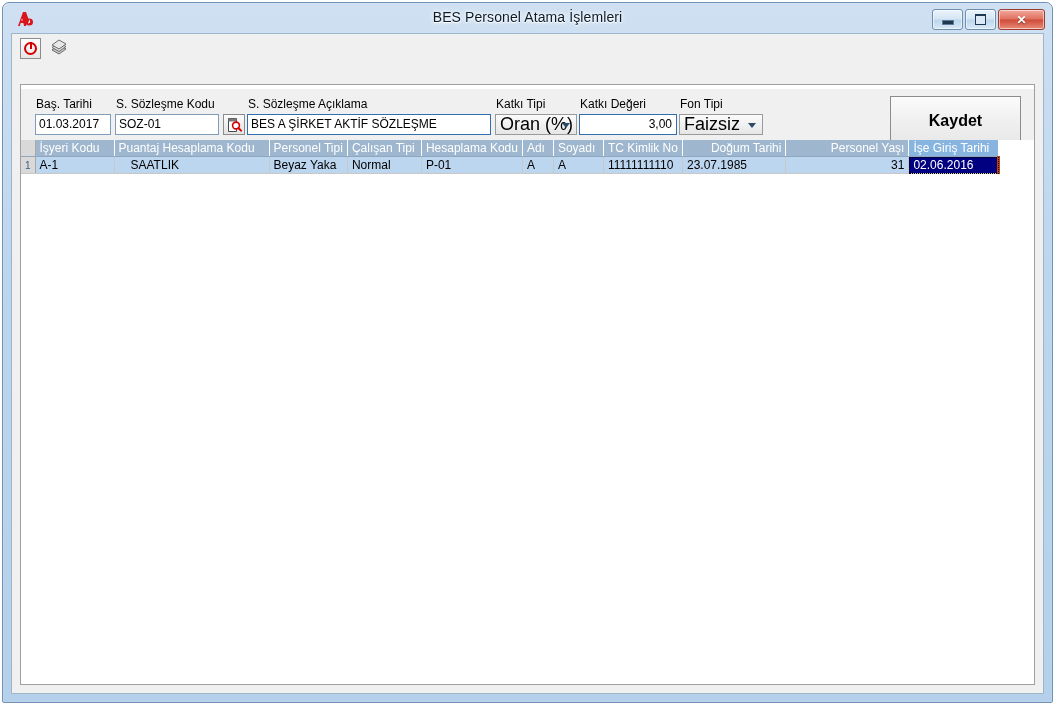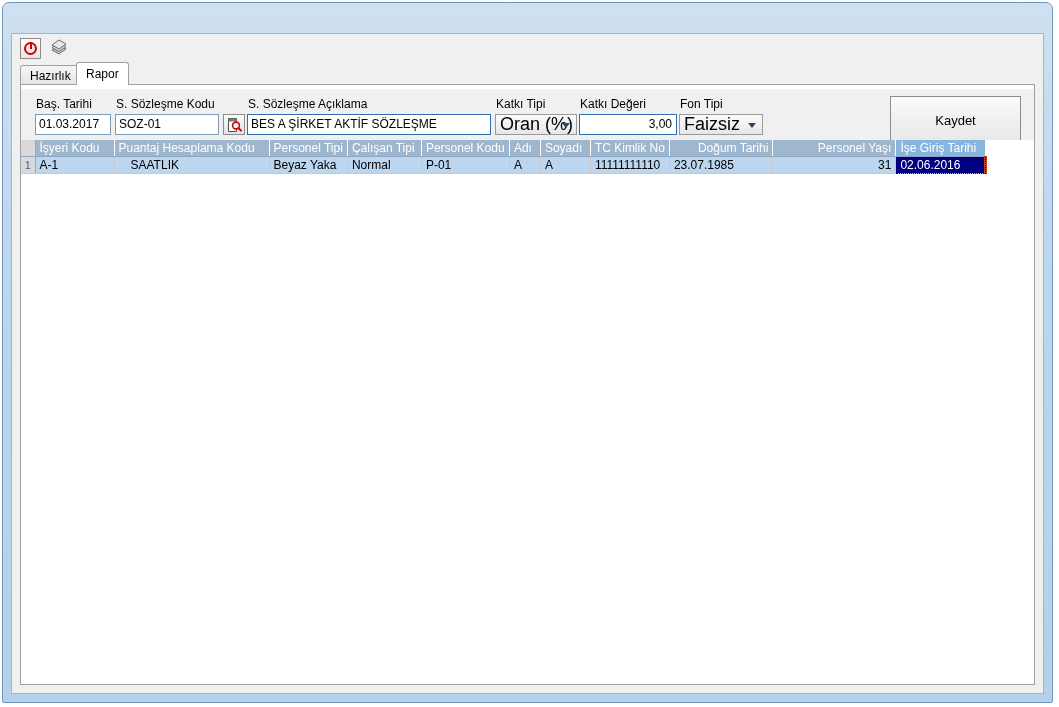--- a/index.html
+++ b/index.html
@@ -242,22 +242,22 @@
   }
 
   .save-btn {
     position: absolute;
     right: 13px; top: 7px;
     width: 131px; height: 49px;
     box-sizing: border-box;
     border: 1px solid #8c8c8c;
     background: linear-gradient(180deg,#fbfbfb 0%, #f0f0f0 48%, #e8e8e8 100%);
     display: flex; align-items: center; justify-content: center;
-    font-size: 13px;
-    font-weight: normal;
+    font-size: 16px;
+    font-weight: bold;
     color: #000;
   }
 
   
   .grid {
     position: absolute;
     left: 0; top: 55px; right: 0; bottom: 0;
     background: #ffffff;
     overflow: hidden;
   }
@@ -316,42 +316,58 @@
     outline: 1px dotted #000;
     outline-offset: -1px;
     border-right: 3px solid #c2410c;
   }
 </style>
 </head>
 <body>
 
 <div class="window">
 
+  <div class="titlebar">
+    <div class="app-icon">
+      <svg width="20" height="18" viewBox="0 0 20 18">
+        <path d="M3 16 L8 2 L11 2 L13.5 9 L11 16 L9.2 16 L8.3 13 L5.6 13 L4.8 16 Z" fill="#d9161c"></path>
+        <path d="M6.3 10.6 L7 8.2 L7.8 10.6 Z" fill="#ffffff"></path>
+        <circle cx="14.4" cy="12" r="3.6" fill="#d9161c"></circle>
+        <path d="M13 13.8 L14.4 9.2 L15.2 12.2 Z" fill="#ffffff"></path>
+      </svg>
+    </div>
+    <div class="title-text">BES Personel Atama İşlemleri</div>
+    <div class="wincontrols">
+      <div class="wc">
+        <div class="glyph-min"></div>
+      </div>
+      <div class="wc">
+        <div class="glyph-max"></div>
+      </div>
+      <div class="wc wc-close">✕</div>
+    </div>
+  </div>
 
   <div class="frame-inner">
 
     <div class="toolbar">
       <div class="tb-btn">
         <div class="power"></div>
       </div>
       <div class="tb-icon2">
         <svg width="20" height="20" viewBox="0 0 20 20">
           <g stroke="#6b6b6b" stroke-width="1" fill="#c9c9c9">
             <path d="M3 12 L10 7 L17 11 L10 16 Z"></path>
             <path d="M3 9.5 L10 4.5 L17 8.5 L10 13.5 Z" fill="#dcdcdc"></path>
             <path d="M3 7 L10 2 L17 6 L10 11 Z" fill="#e8e8e8"></path>
           </g>
         </svg>
       </div>
     </div>
 
-    <div class="tabstrip">
-      <div class="tab inactive">Hazırlık</div>
-      <div class="tab active">Rapor</div>
-    </div>
 
     <div class="client">
 
       <div class="formband">
 
         <div class="fld" style="left:14px; top:8px; width:78px;">
           <div class="lbl">Baş. Tarihi</div>
           <div class="inp" style="left:0; width:76px;">01.03.2017</div>
         </div>
 
@@ -399,21 +415,21 @@
 
       <div class="grid">
         <table class="dg">
           <thead>
             <tr>
                 <th class="corner" style="width: 14px;"></th>
                 <th class="" style="width: 79px;">İşyeri Kodu</th>
                 <th class="" style="width: 155px;">Puantaj Hesaplama Kodu</th>
                 <th class="" style="width: 78px;">Personel Tipi</th>
                 <th class="" style="width: 74px;">Çalışan Tipi</th>
-                <th class="" style="width: 88px;">Personel Kodu</th>
+                <th class="" style="width: 88px;">Hesaplama Kodu</th>
                 <th class="" style="width: 31px;">Adı</th>
                 <th class="" style="width: 50px;">Soyadı</th>
                 <th class="" style="width: 78px;">TC Kimlik No</th>
                 <th class="" style="width: 94px; padding-left: 28px;">Doğum Tarihi</th>
                 <th class="num " style="width: 123px;">Personel Yaşı</th>
                 <th class="sel" style="width: 90px;">İşe Giriş Tarihi</th>
               </tr>
           </thead>
           <tbody>
               <tr>

